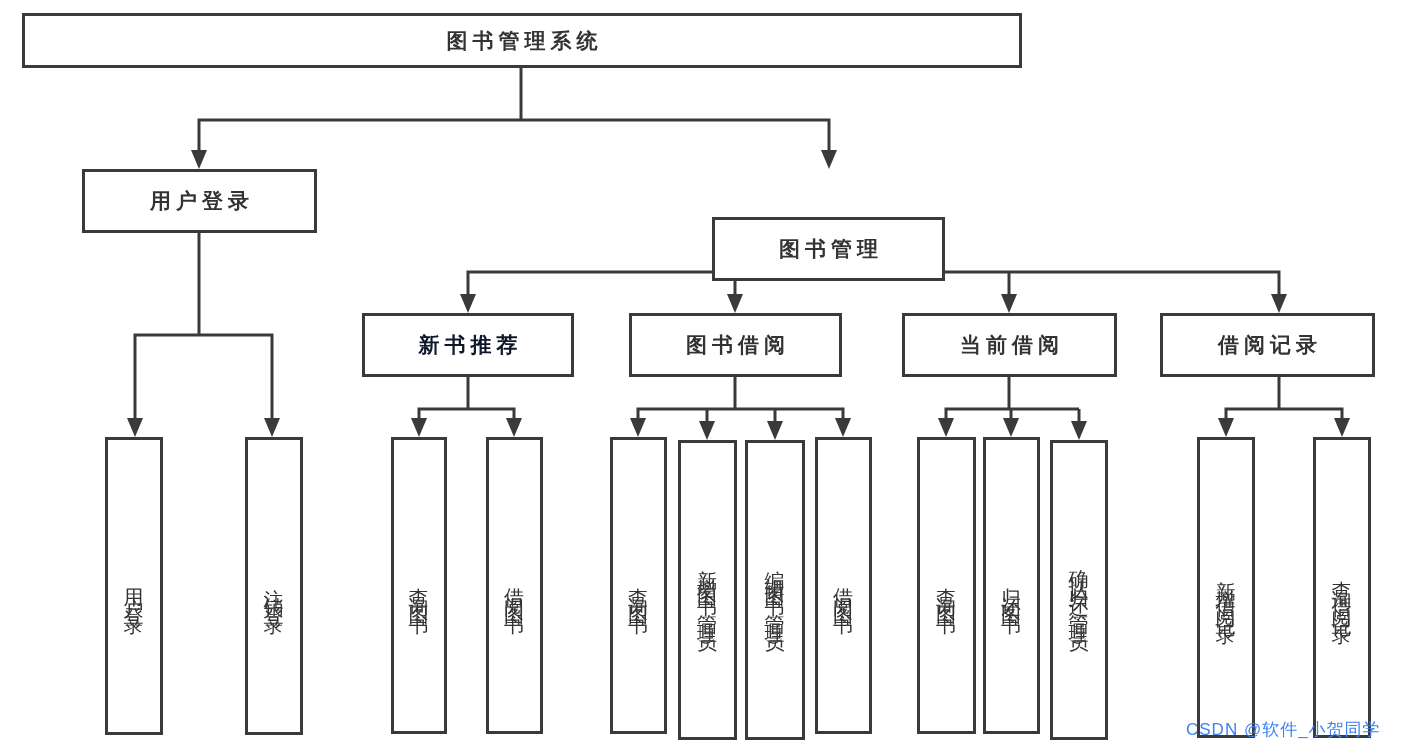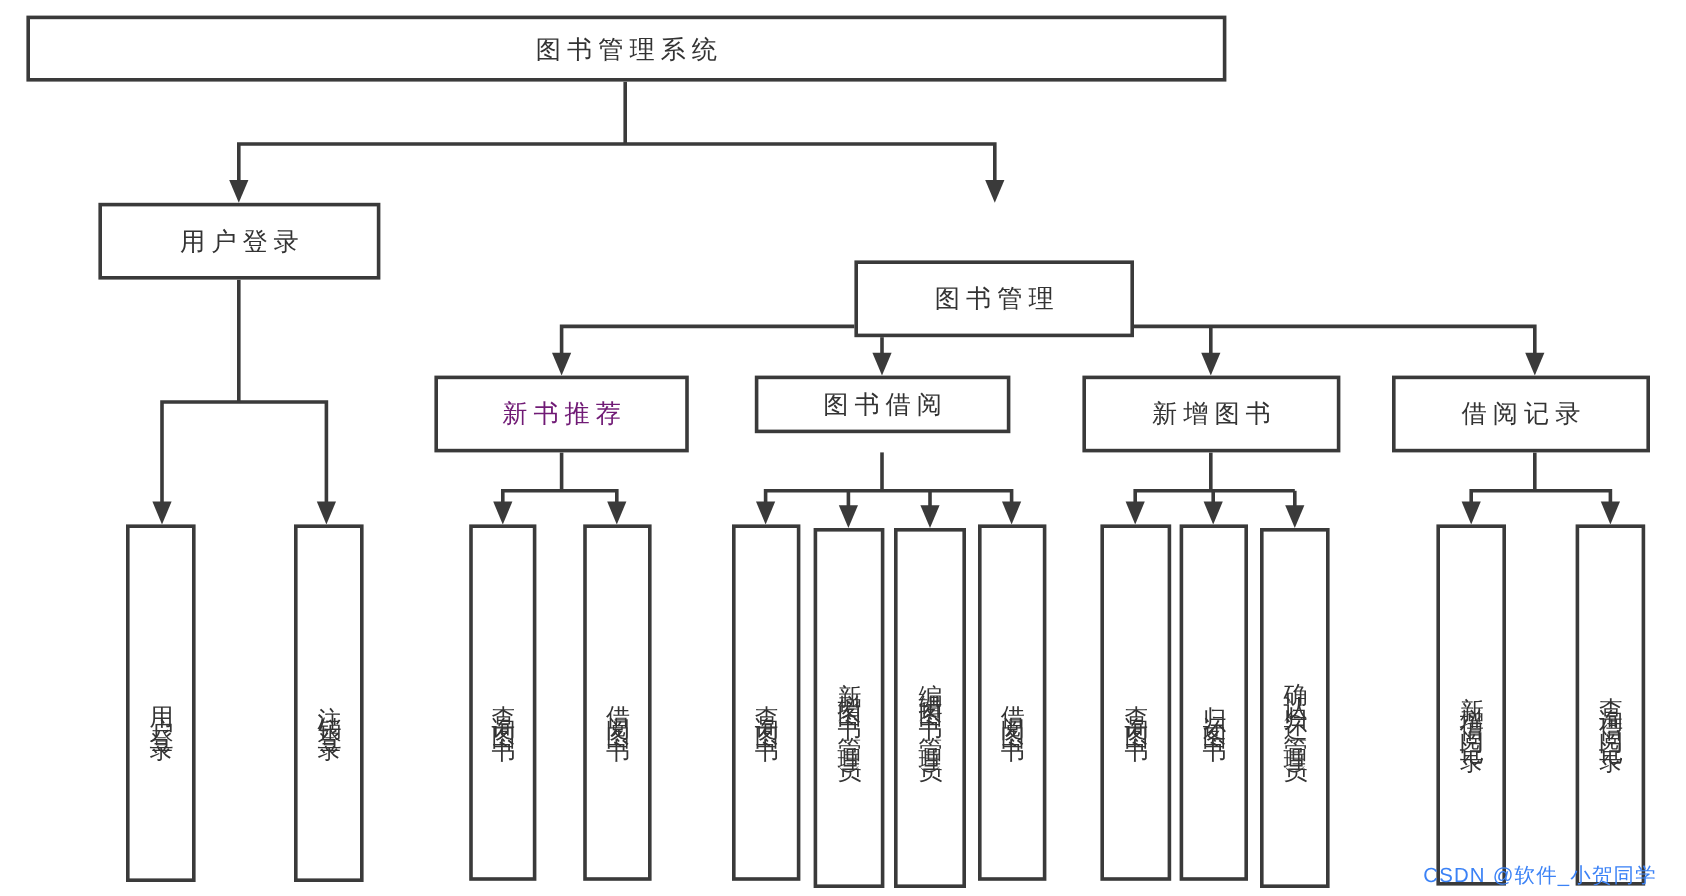--- a/index.html
+++ b/index.html
@@ -18,21 +18,21 @@
     display:flex;
     align-items:center;
     justify-content:center;
     color:#333333;
   }
   .hbox{
     font-size:21px;
     letter-spacing:5px;
     white-space:nowrap;
   }
-  .hbox span{margin-left:5px;} 
+  .hbox span{margin-left:5px;font-weight:bold;} 
   .vbox{
     font-size:20px;
     writing-mode:vertical-rl;
     text-orientation:mixed;
     letter-spacing:9px;
     line-height:1;
   }
   .vbox span{margin-top:9px;} 
   #connectors{
     position:absolute;left:0;top:0;width:1405px;height:747px;
@@ -99,28 +99,28 @@
     <span>图书管理系统</span>
   </div>
 
   <div class="node hbox" style="left: 82px; top: 169px; width: 235px; height: 64px; border-color: rgb(58, 58, 58); color: rgb(51, 51, 51);">
     <span>用户登录</span>
   </div>
   <div class="node hbox" style="left: 712px; top: 169px; width: 233px; height: 64px; border-color: rgb(58, 58, 58); color: rgb(51, 51, 51); margin-top: 48px;">
     <span>图书管理</span>
   </div>
 
-  <div class="node hbox" style="left: 362px; top: 313px; width: 212px; height: 64px; border-color: rgb(58, 58, 58); color: #701a75;">
+  <div class="node hbox" style="left: 362px; top: 313px; width: 212px; height: 64px; border-color: rgb(58, 58, 58); color: #0f172a;">
     <span>新书推荐</span>
   </div>
-  <div class="node hbox" style="left: 629px; top: 313px; width: 213px; height: 48px; border-color: rgb(58, 58, 58); color: rgb(51, 51, 51);">
+  <div class="node hbox" style="left: 629px; top: 313px; width: 213px; height: 64px; border-color: rgb(58, 58, 58); color: rgb(51, 51, 51);">
     <span>图书借阅</span>
   </div>
   <div class="node hbox" style="left: 902px; top: 313px; width: 215px; height: 64px; border-color: rgb(58, 58, 58); color: rgb(51, 51, 51);">
-    <span>新增图书</span>
+    <span>当前借阅</span>
   </div>
   <div class="node hbox" style="left: 1160px; top: 313px; width: 215px; height: 64px; border-color: rgb(58, 58, 58); color: rgb(51, 51, 51);">
     <span>借阅记录</span>
   </div>
 
   <div class="node vbox" style="left: 105px; top: 437px; width: 58px; height: 298px; border-color: rgb(58, 58, 58); color: rgb(51, 51, 51);">
     <span>用户登录</span>
   </div>
   <div class="node vbox" style="left: 245px; top: 437px; width: 58px; height: 298px; border-color: rgb(58, 58, 58); color: rgb(51, 51, 51);">
     <span>注销登录</span>

